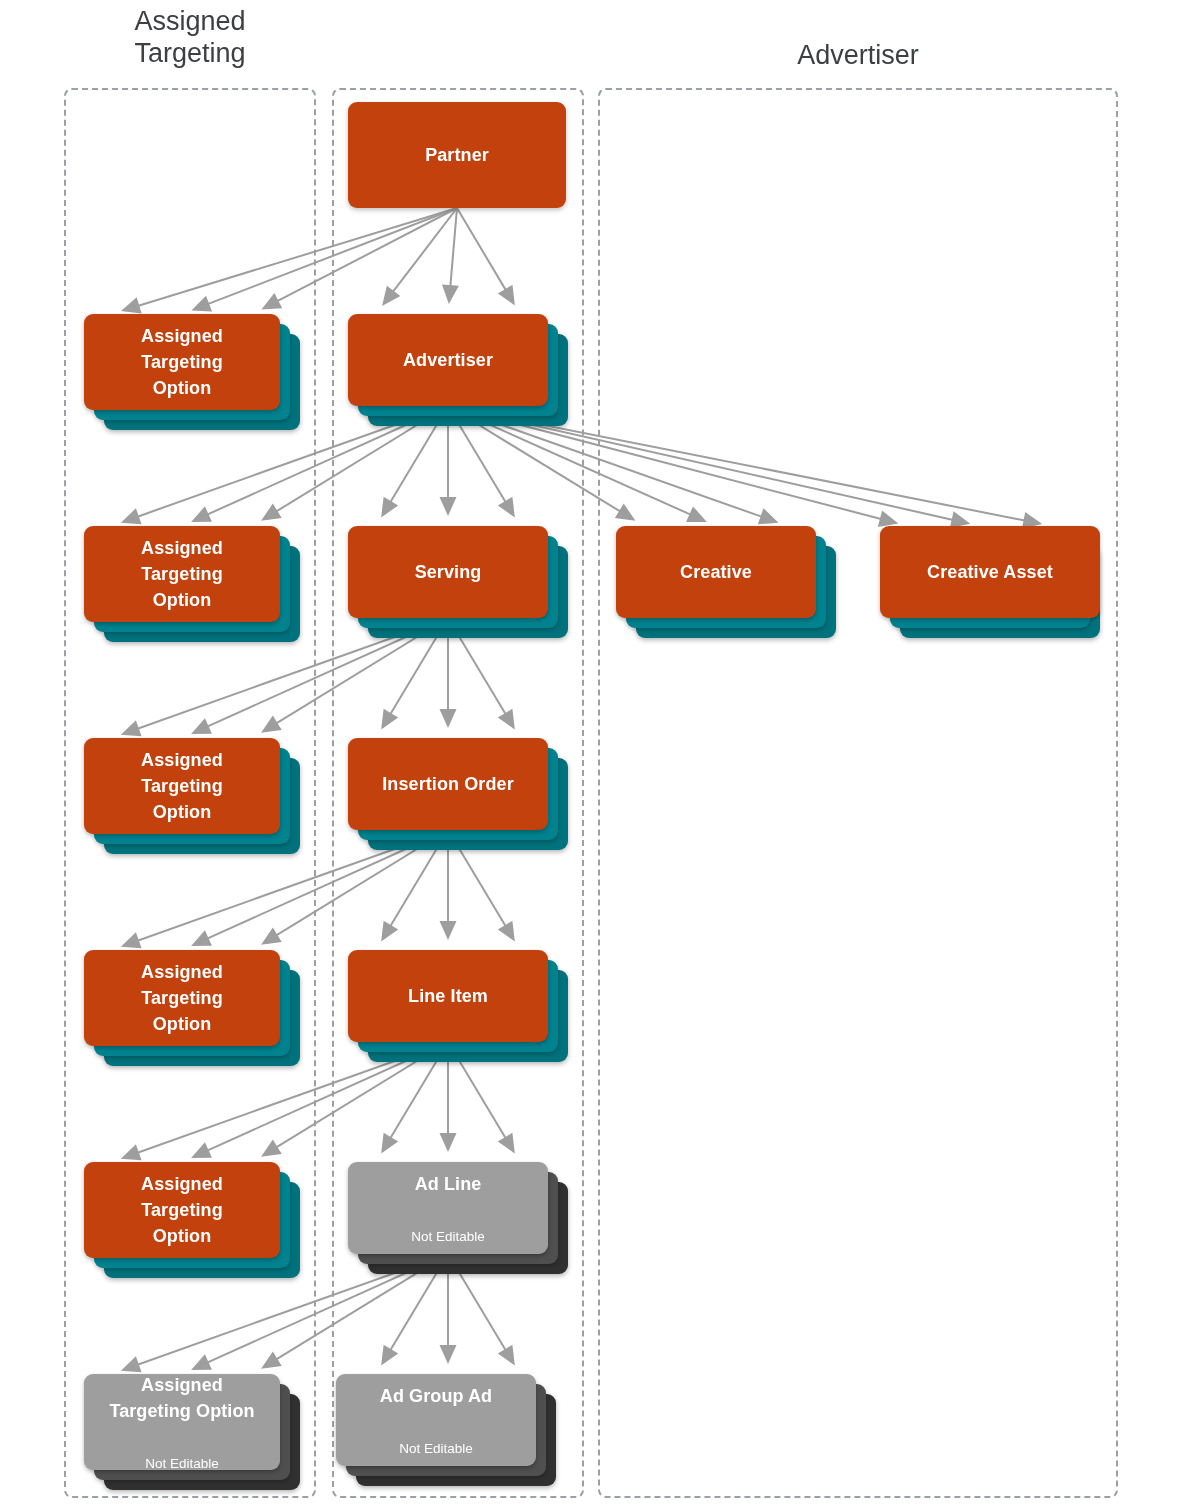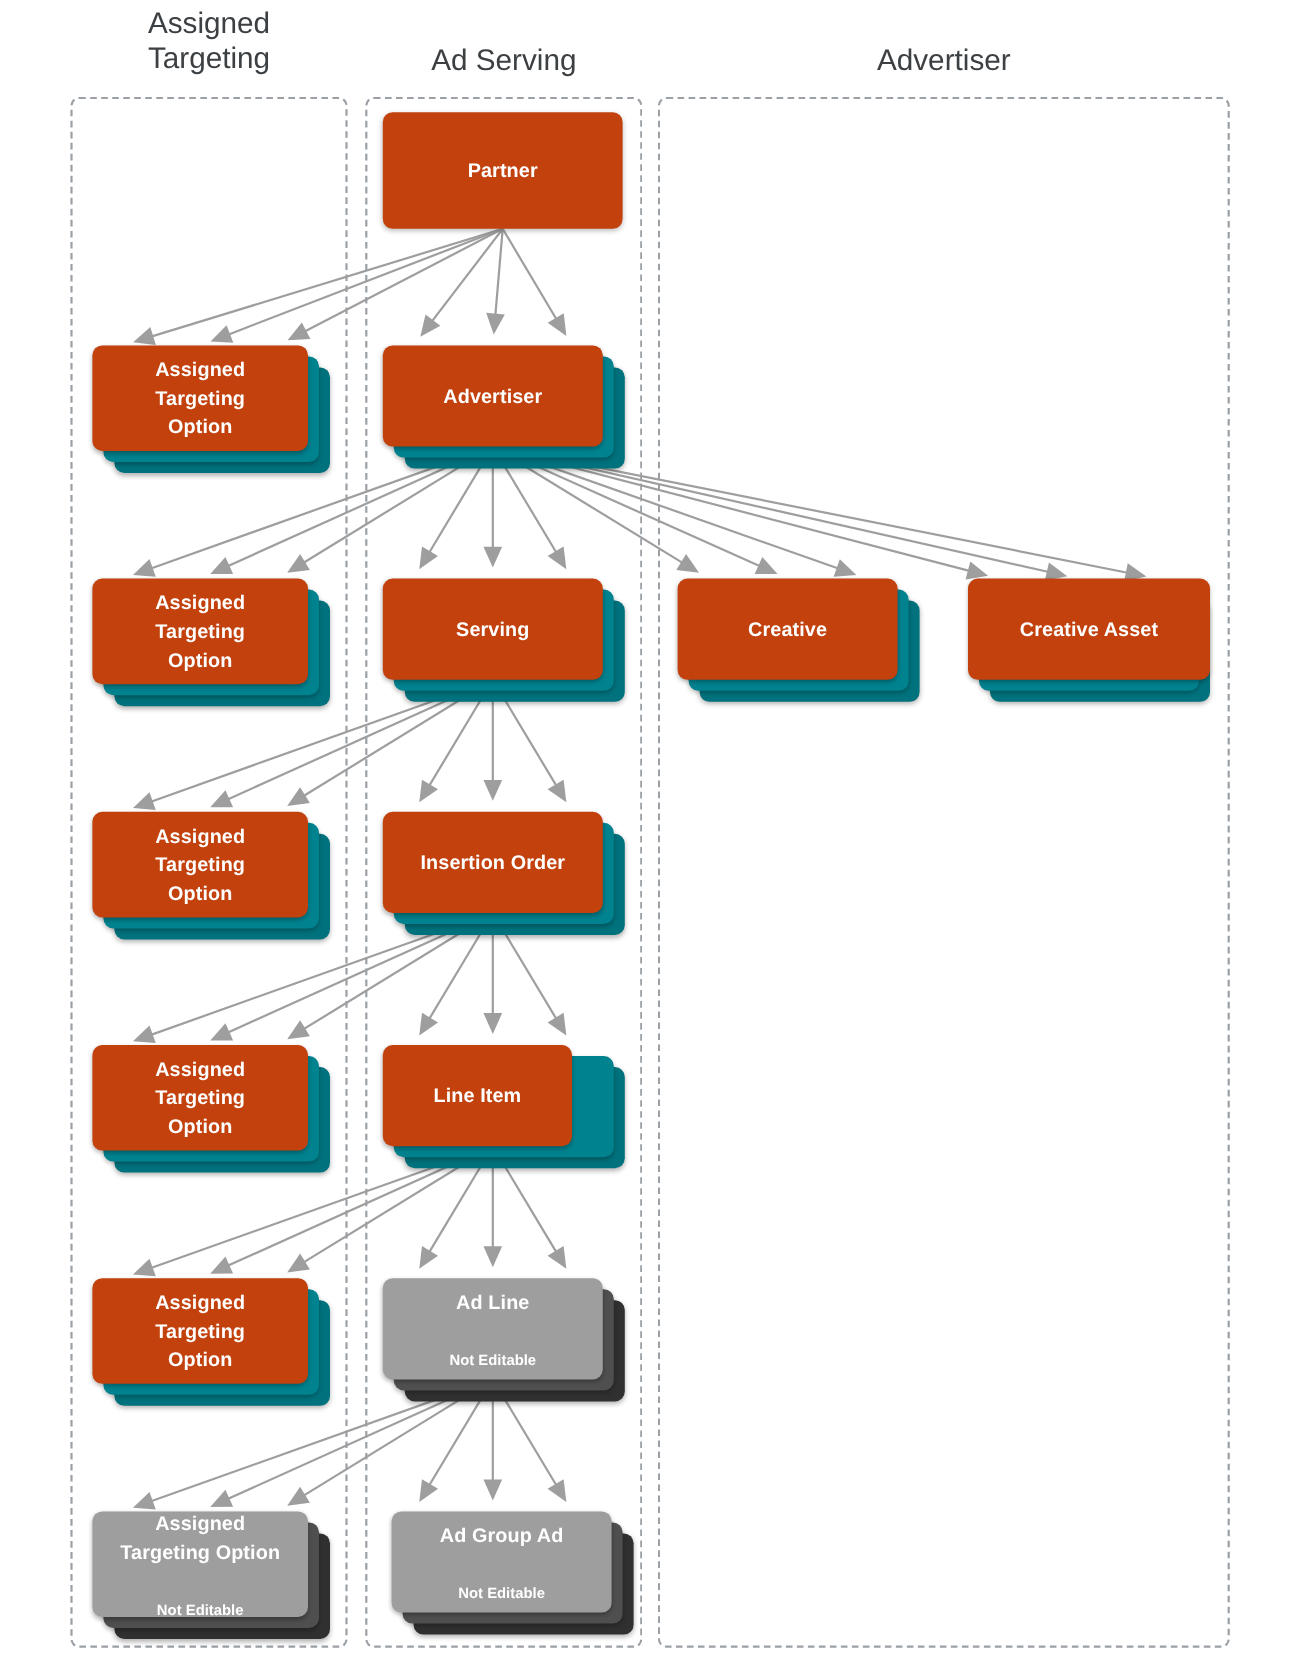--- a/index.html
+++ b/index.html
@@ -74,21 +74,21 @@
   .node .title {
     color: #ffffff;
     font-weight: bold;
     font-size: 18px;
     line-height: 1.45;
     letter-spacing: 0.1px;
     padding: 0 8px;
   }
   .node .subtitle {
     color: #ffffff;
-    font-weight: bold;
+    font-weight: normal;
     font-size: 13.5px;
     line-height: 1.3;
     margin-top: 31px;
   }
   .node.single .layer.front {
     box-shadow: 0 2px 5px rgba(0,0,0,0.25);
   }
 
   
   .cyan .front  { background: #c2410c; }
@@ -99,23 +99,20 @@
   .gray .back2  { background: #303030; }
 </style>
 </head>
 <body>
 
 <div id="stage">
 
   <div class="col-header" id="hdr-assigned-targeting" style="left: 64px; top: 6px; width: 252px;">
     <div>Assigned</div>
     <div>Targeting</div>
-  </div>
-  <div class="col-header" id="hdr-ad-serving" style="left: 332px; top: 40px; width: 252px;">
-    <div>Ad Serving</div>
   </div>
   <div class="col-header" id="hdr-creatives" style="left: 598px; top: 40px; width: 520px;">
     <div>Advertiser</div>
   </div>
 
   <div class="lane" id="lane-assigned-targeting" style="left: 64px; top: 88px; width: 252px; height: 1410px;"></div>
   <div class="lane" id="lane-ad-serving" style="left: 332px; top: 88px; width: 252px; height: 1410px;"></div>
   <div class="lane" id="lane-creatives" style="left: 598px; top: 88px; width: 520px; height: 1410px;"></div>
 
   <svg id="arrows" viewBox="0 0 1184 1508" width="1184" height="1508" xmlns="http://www.w3.org/2000/svg">
@@ -270,21 +267,21 @@
       <div class="node cyan" style="left: 84px; top: 950px; width: 196px; height: 96px;">
         <div class="layer back2" style="left: 20px; top: 20px; width: 196px; height: 96px; box-shadow: rgba(0, 0, 0, 0.3) 0px 2px 5px;"></div>
         <div class="layer back1" style="left: 10px; top: 10px; width: 196px; height: 96px; box-shadow: rgba(0, 0, 0, 0.25) 0px 2px 4px;"></div>
         <div class="layer front" style="width: 196px; height: 96px;">
           <div class="title">Assigned<br>Targeting<br>Option</div>
         </div>
       </div>
       <div class="node cyan" style="left: 348px; top: 950px; width: 200px; height: 92px;">
         <div class="layer back2" style="left: 20px; top: 20px; width: 200px; height: 92px; box-shadow: rgba(0, 0, 0, 0.3) 0px 2px 5px;"></div>
         <div class="layer back1" style="left: 10px; top: 10px; width: 200px; height: 92px; box-shadow: rgba(0, 0, 0, 0.25) 0px 2px 4px;"></div>
-        <div class="layer front" style="width: 172px; height: 92px;">
+        <div class="layer front" style="width: 200px; height: 92px;">
           <div class="title">Line Item</div>
         </div>
       </div>
       <div class="node cyan" style="left: 84px; top: 1162px; width: 196px; height: 96px;">
         <div class="layer back2" style="left: 20px; top: 20px; width: 196px; height: 96px; box-shadow: rgba(0, 0, 0, 0.3) 0px 2px 5px;"></div>
         <div class="layer back1" style="left: 10px; top: 10px; width: 196px; height: 96px; box-shadow: rgba(0, 0, 0, 0.25) 0px 2px 4px;"></div>
         <div class="layer front" style="width: 196px; height: 96px;">
           <div class="title">Assigned<br>Targeting<br>Option</div>
         </div>
       </div>
@@ -297,21 +294,21 @@
         </div>
       </div>
       <div class="node gray" style="left: 84px; top: 1374px; width: 196px; height: 96px;">
         <div class="layer back2" style="left: 20px; top: 20px; width: 196px; height: 96px; box-shadow: rgba(0, 0, 0, 0.3) 0px 2px 5px;"></div>
         <div class="layer back1" style="left: 10px; top: 10px; width: 196px; height: 96px; box-shadow: rgba(0, 0, 0, 0.25) 0px 2px 4px;"></div>
         <div class="layer front" style="width: 196px; height: 96px;">
           <div class="title">Assigned<br>Targeting Option</div>
           <div class="subtitle">Not Editable</div>
         </div>
       </div>
-      <div class="node gray" style="left: 356px; top: 1374px; width: 200px; height: 104px;">
+      <div class="node gray" style="left: 336px; top: 1374px; width: 200px; height: 104px;">
         <div class="layer back2" style="left: 20px; top: 20px; width: 200px; height: 92px; box-shadow: rgba(0, 0, 0, 0.3) 0px 2px 5px;"></div>
         <div class="layer back1" style="left: 10px; top: 10px; width: 200px; height: 92px; box-shadow: rgba(0, 0, 0, 0.25) 0px 2px 4px;"></div>
         <div class="layer front" style="width: 200px; height: 92px;">
           <div class="title">Ad Group Ad</div>
           <div class="subtitle">Not Editable</div>
         </div>
       </div>
     </div>
 
 </div>

